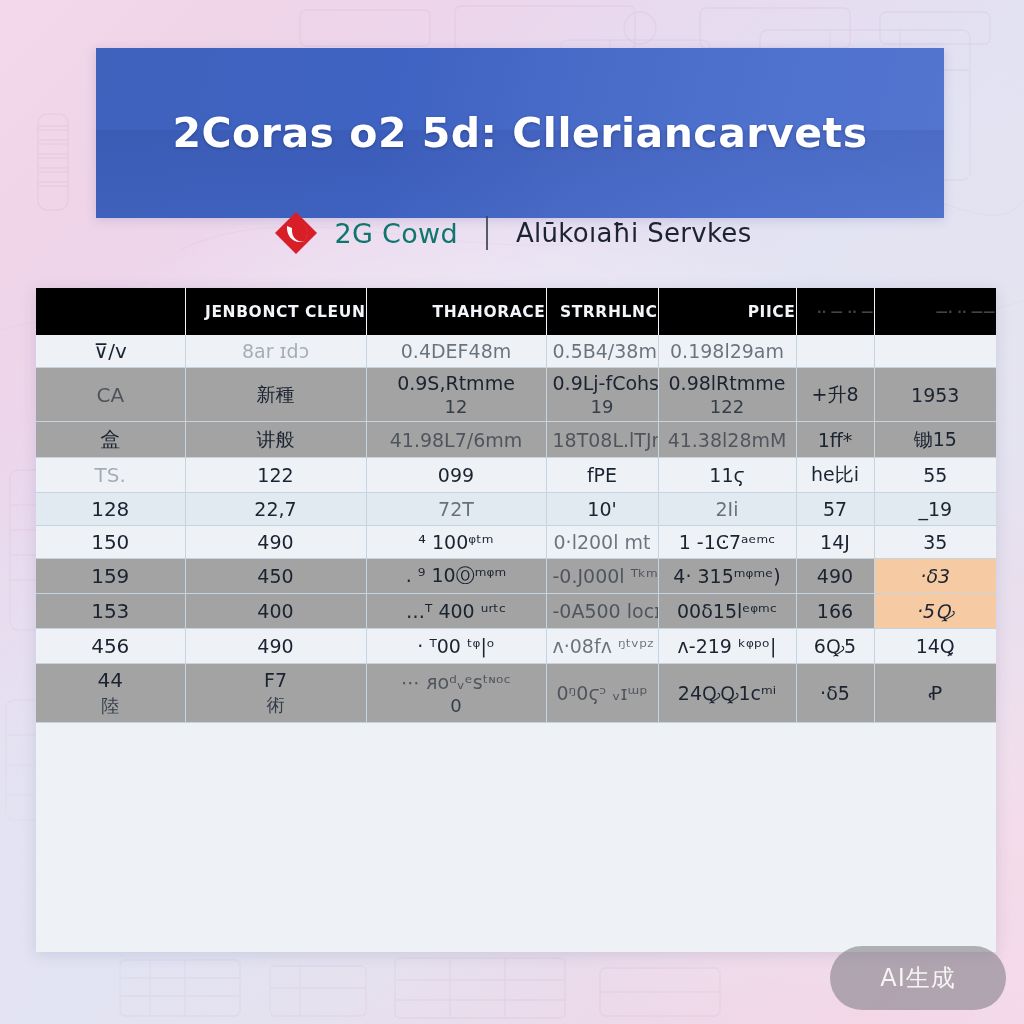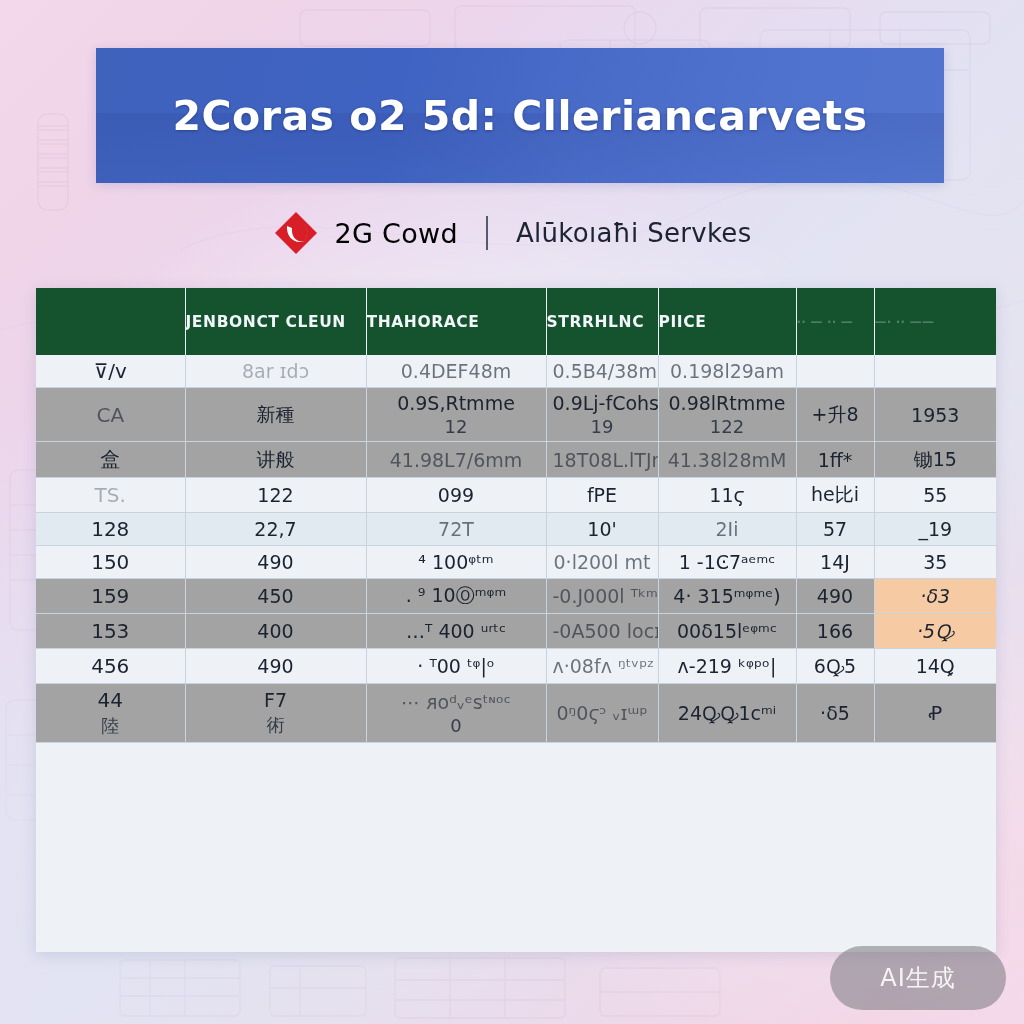--- a/index.html
+++ b/index.html
@@ -27,21 +27,21 @@
   .bg-sheen{
     position:absolute; inset:0; pointer-events:none;
     background:
       radial-gradient(ellipse 620px 420px at 46% 44%, rgba(255,255,255,.55), rgba(255,255,255,0) 70%),
       radial-gradient(ellipse 520px 380px at 82% 78%, rgba(255,255,255,.30), rgba(255,255,255,0) 70%),
       linear-gradient(160deg, rgba(255,255,255,0) 30%, rgba(226,232,244,.55) 58%, rgba(255,255,255,0) 85%);
   }
 
   
   .banner{
-    position:absolute; left:96px; top:48px; width:848px; height:135px;
+    position:absolute; left:96px; top:48px; width:848px; height:170px;
     background:linear-gradient(104deg,#3f62bd 0%,#3f63c2 35%,#4a6cc9 58%,#4f72cf 78%,#5375cf 100%);
     box-shadow:0 2px 10px rgba(60,80,150,.18);
     overflow:hidden;
   }
   .banner:after{
     content:""; position:absolute; left:0; right:0; bottom:0; height:52%;
     background:linear-gradient(180deg, rgba(40,60,135,.16), rgba(40,60,135,.04));
   }
   .banner-title{
     position:absolute; left:0; right:0; top:50%; transform:translateY(-50%);
@@ -53,47 +53,47 @@
     white-space:nowrap;
   }
 
   
   .brandbar{
     position:absolute; left:0; right:0; top:205px; height:56px;
     display:flex; align-items:center; justify-content:center; gap:16px;
   }
   .logo-mark{ width:46px; height:46px; position:relative; flex:0 0 auto; }
   .brand-name{
-    font-size:27px; color:#000000; letter-spacing:.3px;
+    font-size:27px; color:#0f766e; letter-spacing:.3px;
     font-family:"DejaVu Sans", sans-serif;
   }
   .brand-sep{ width:2px; height:34px; background:#3c4354; opacity:.85; margin:0 12px; }
   .brand-sub{
     font-size:26px; color:#1d2330; letter-spacing:.3px;
     font-family:"DejaVu Sans", sans-serif;
   }
 
   
   .table-wrap{
     position:absolute; left:36px; top:288px; width:960px; height:664px;
     box-shadow:0 3px 14px rgba(70,85,130,.16);
     background:#eef2f7;
     overflow:hidden;
   }
   table{ width:100%; border-collapse:collapse; table-layout:fixed; }
 
   thead th{
-    background:#14532d;
+    background:#000000;
     color:#f2f5fa;
-    height:67px;
+    height:47px;
     font-size:15.5px;
     font-weight:700;
     letter-spacing:.6px;
     font-family:"DejaVu Sans", sans-serif;
-    text-align:left;
+    text-align:right;
     vertical-align:middle;
     border-right:1px solid rgba(255,255,255,.06);
     white-space:nowrap;
     overflow:hidden;
   }
   thead th.faint{ color:rgba(214,226,242,.30); font-size:12px; letter-spacing:.2px; }
   thead th:first-child{ }
 
   tbody td{
     border-right:1px solid #c6d4e0;

